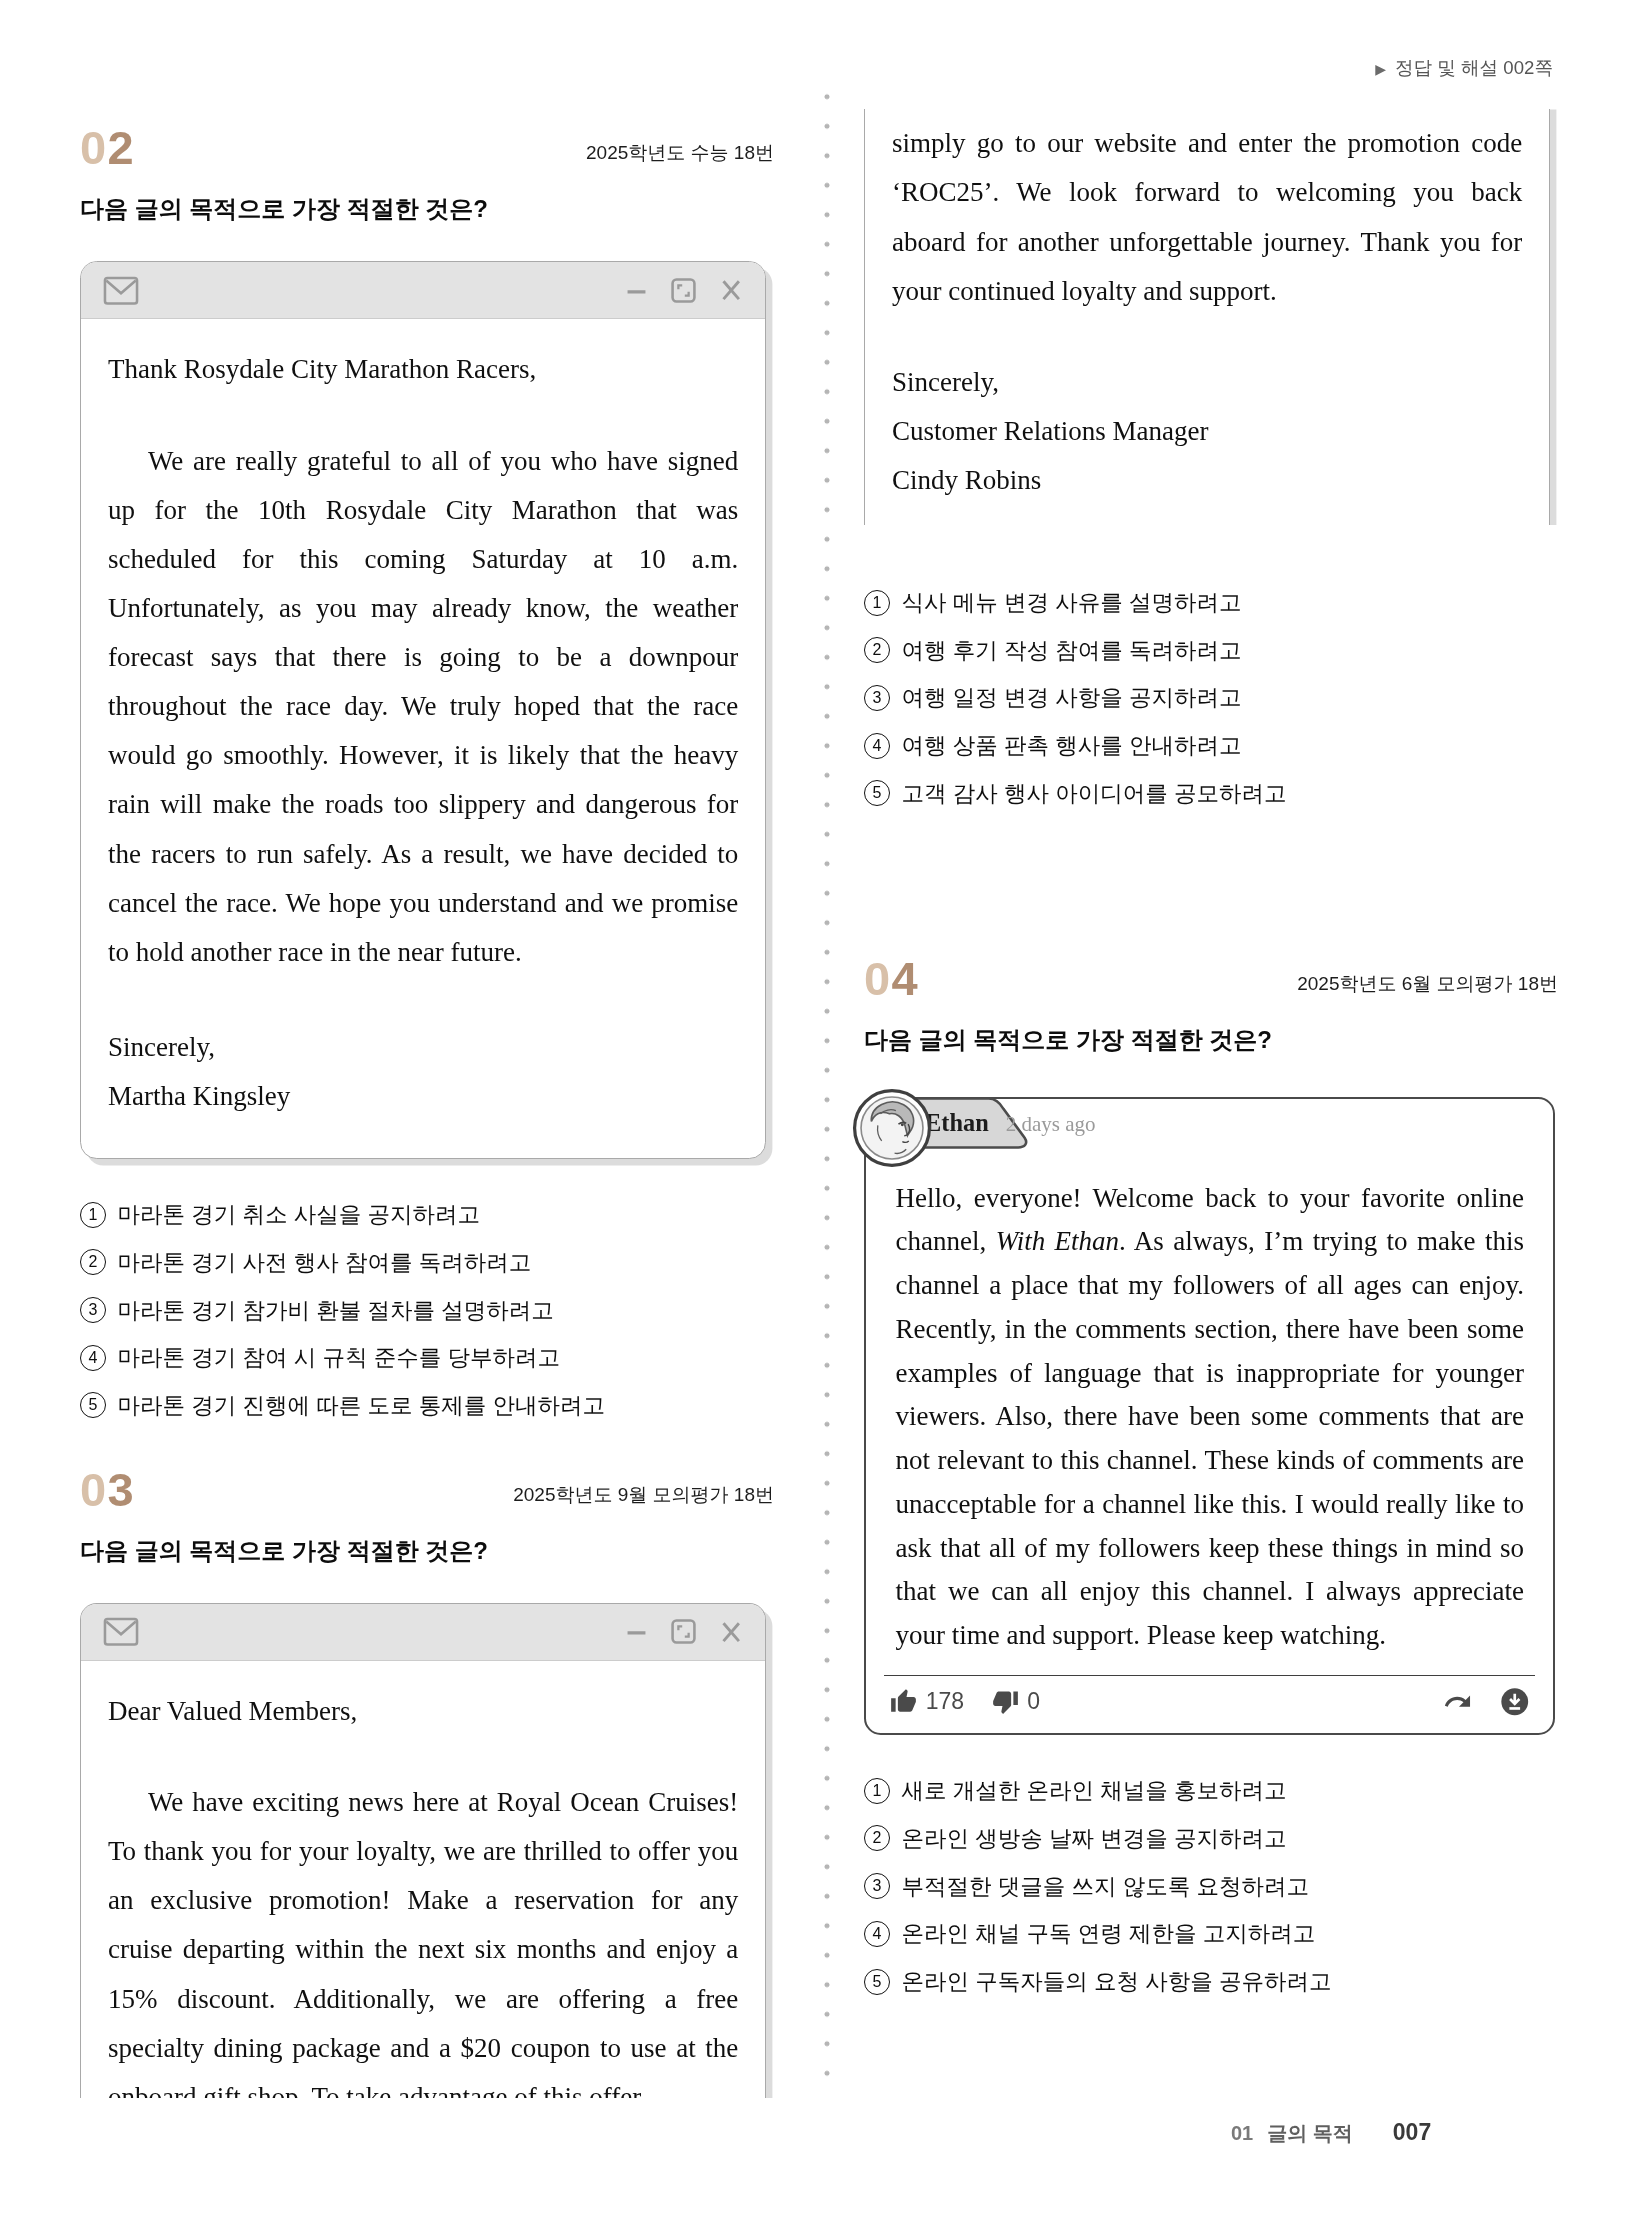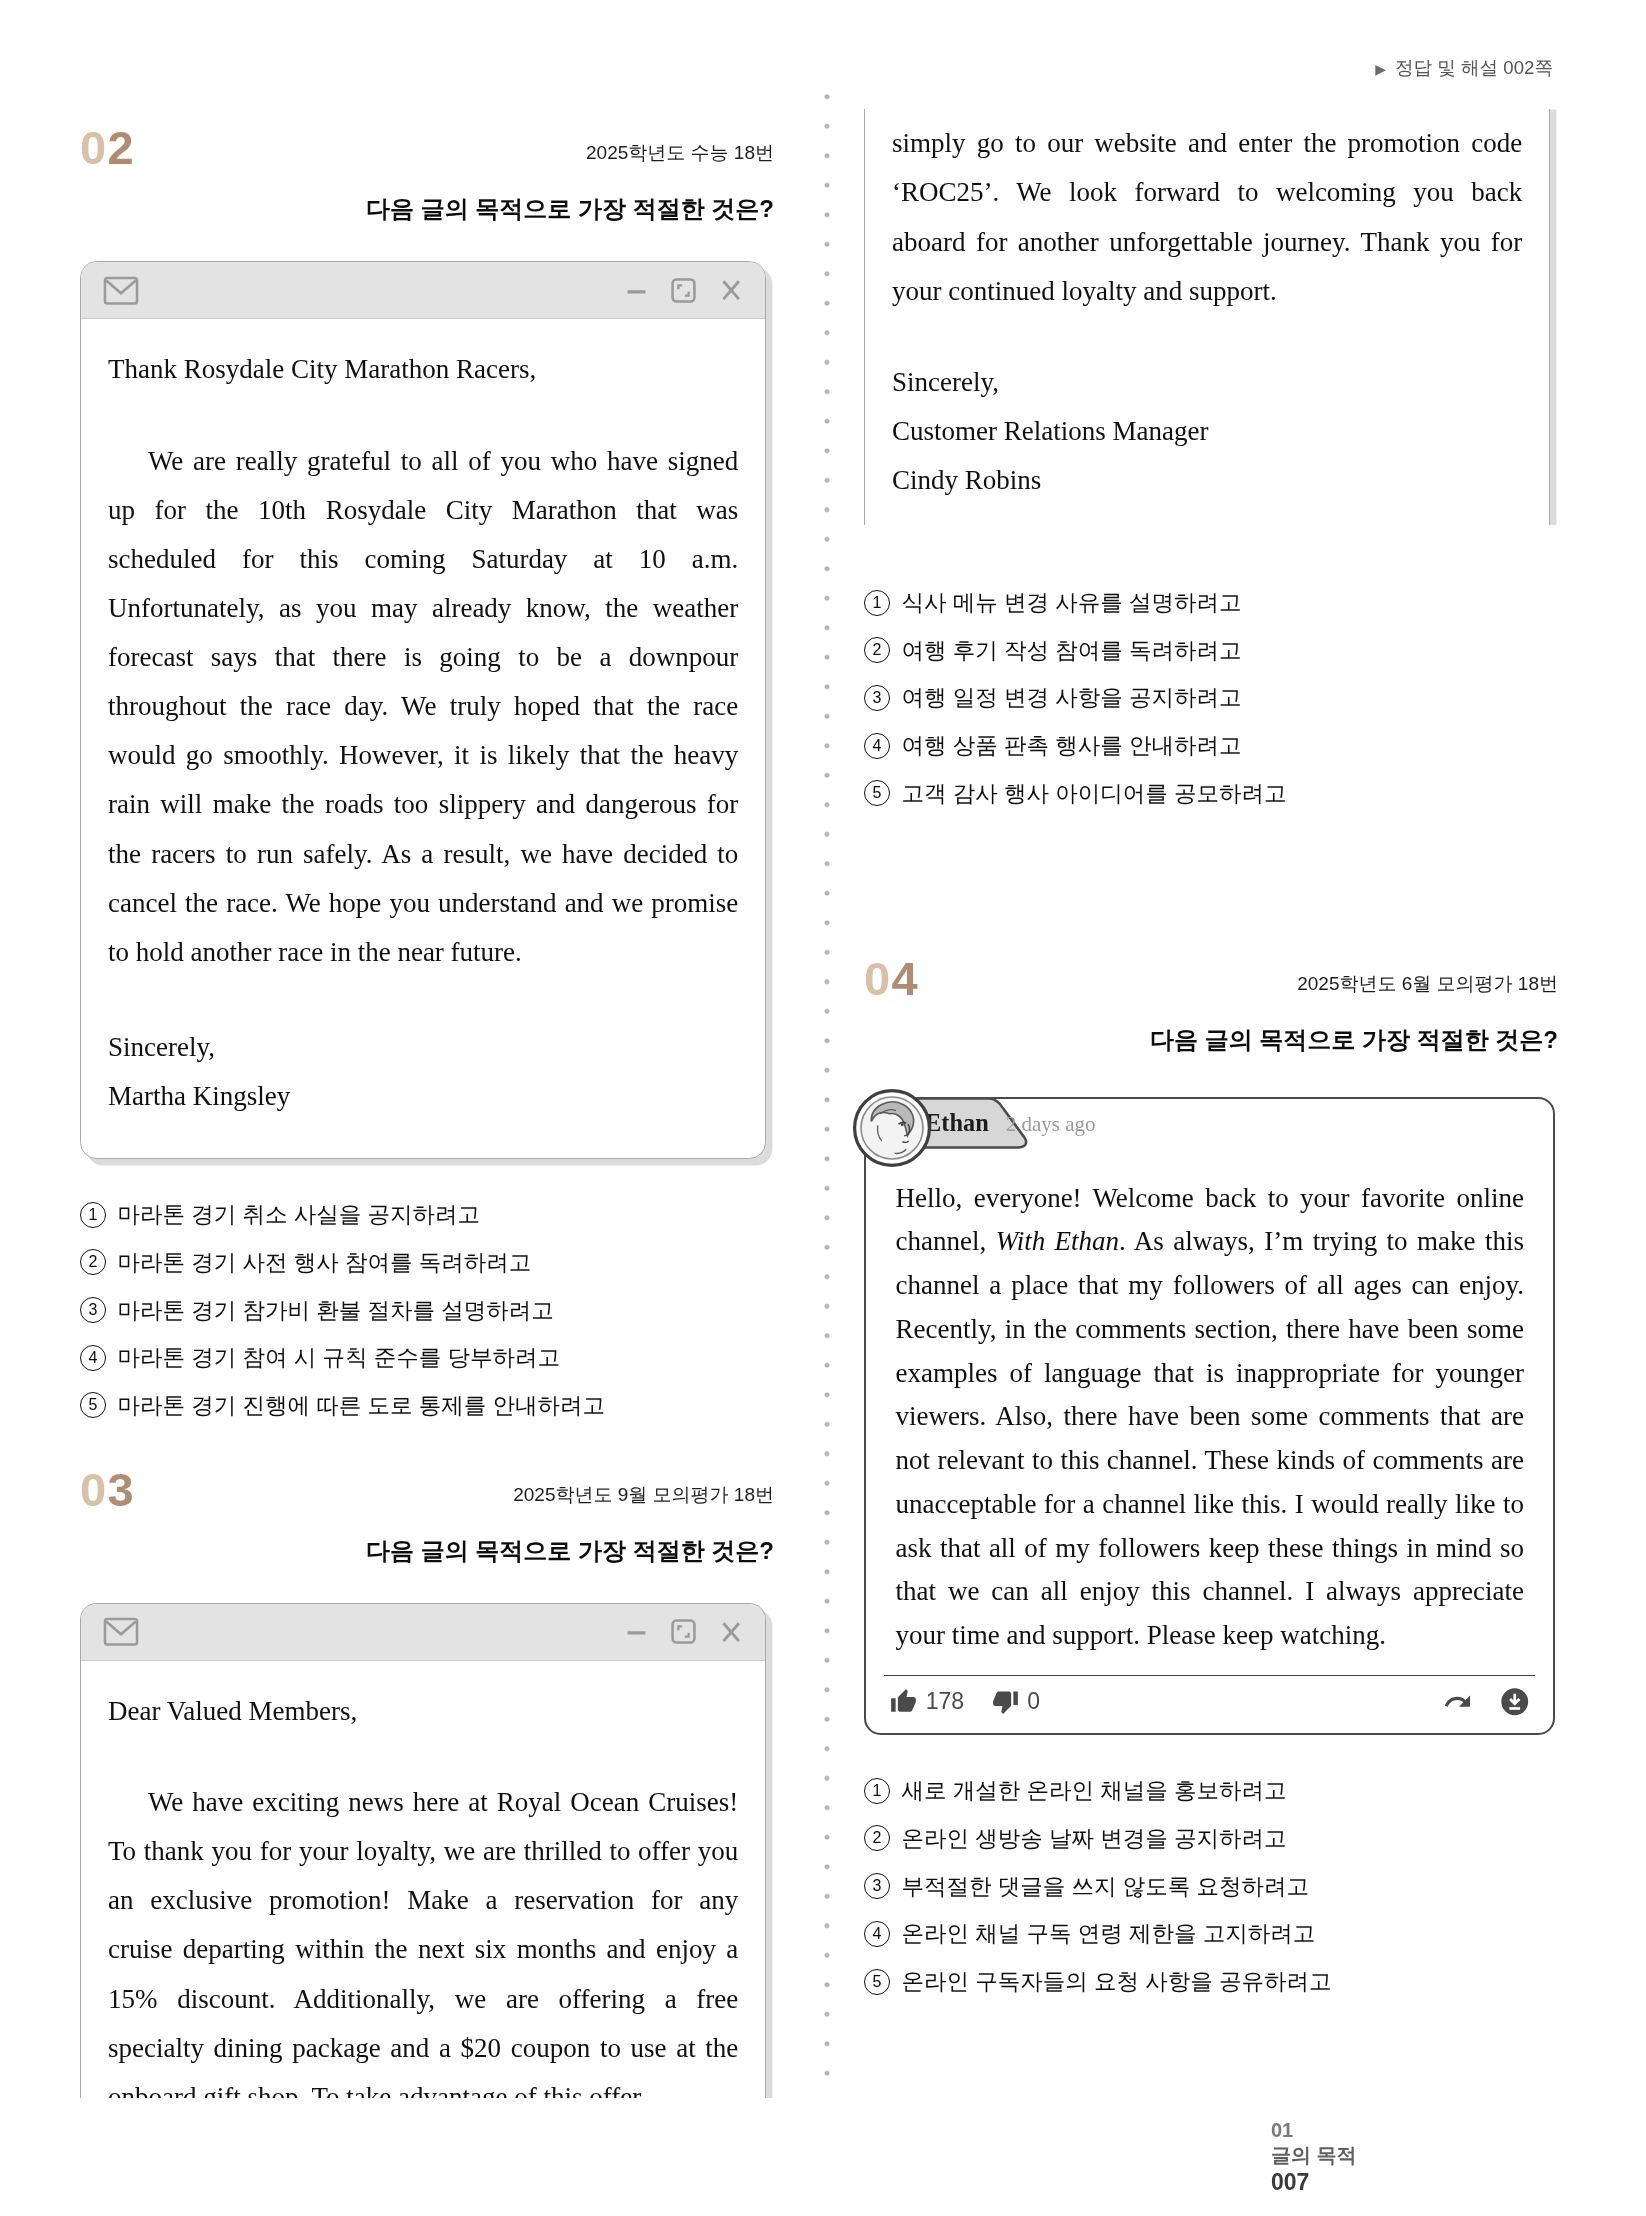--- a/index.html
+++ b/index.html
@@ -3,40 +3,40 @@
 <meta charset="utf-8">
 <style>
   html,body{margin:0;padding:0;background:#f2f2f2;}
   .page{position:relative;width:1647px;height:2216px;background:#ffffff;overflow:hidden;
         font-family:"Liberation Sans",sans-serif;color:#111;}
 
   
   .page-header{position:absolute;top:55px;right:94px;display:flex;align-items:center;gap:9px;
                font-size:18.6px;color:#555;font-weight:500;}
   .page-header .tri{font-size:14px;color:#6b6b6b;transform:translateY(0.6px);}
-  .page-footer{position:absolute;top:2119px;left:1231px;display:flex;align-items:baseline;flex-direction:column;}
+  .page-footer{position:absolute;top:2119px;left:1231px;display:flex;align-items:baseline;}
   .pf-no{font-size:20px;color:#7a7a7a;font-weight:600;}
   .pf-title{font-size:20px;color:#5f5f5f;font-weight:600;margin-left:14px;}
   .pf-page{font-size:23px;color:#3a3a3a;font-weight:700;margin-left:40px;}
 
   
   .col{position:absolute;top:109px;width:694px;}
   .col-left{left:80px;}
   .col-right{left:864px;}
   .divider{position:absolute;left:824px;top:82px;height:2001px;width:5.8px;
            background-image:radial-gradient(circle,#b5b5b5 2.2px,transparent 2.7px);
            background-size:5.8px 29.5px;background-repeat:repeat-y;}
 
   
   .qhead{display:flex;justify-content:space-between;align-items:flex-end;}
   .qnum{font-size:47px;font-weight:800;letter-spacing:1.3px;line-height:1;}
   .qnum .d1{color:#d8c0a9;}
   .qnum .d2{color:#b08d72;}
   .qsource{font-size:19px;color:#1d1d1d;padding-bottom:5.1px;font-weight:500;}
-  .qprompt{font-size:24px;font-weight:800;color:#0d0d0d;margin-top:22px;text-align:right;}
+  .qprompt{font-size:24px;font-weight:800;color:#0d0d0d;margin-top:22px;}
 
   
   .mailbox{margin-top:36px;width:calc(100% - 7.7px);border:1.9px solid #a9a9a9;border-radius:16.7px;
            background:#fff;box-shadow:6.4px 6.4px 0 #dcdcdc;overflow:hidden;box-sizing:border-box;}
   .mail-titlebar{height:56px;background:#e3e3e3;border-bottom:1.3px solid #cccccc;
                  display:flex;align-items:center;justify-content:space-between;padding:0 22px;}
   .win-controls{display:flex;align-items:center;gap:22px;}
   .mail-body{padding:26px 27px 37px;font-family:"Liberation Serif",serif;font-size:27px;
              line-height:1.82;color:#101010;}
   .mail-greeting{}

